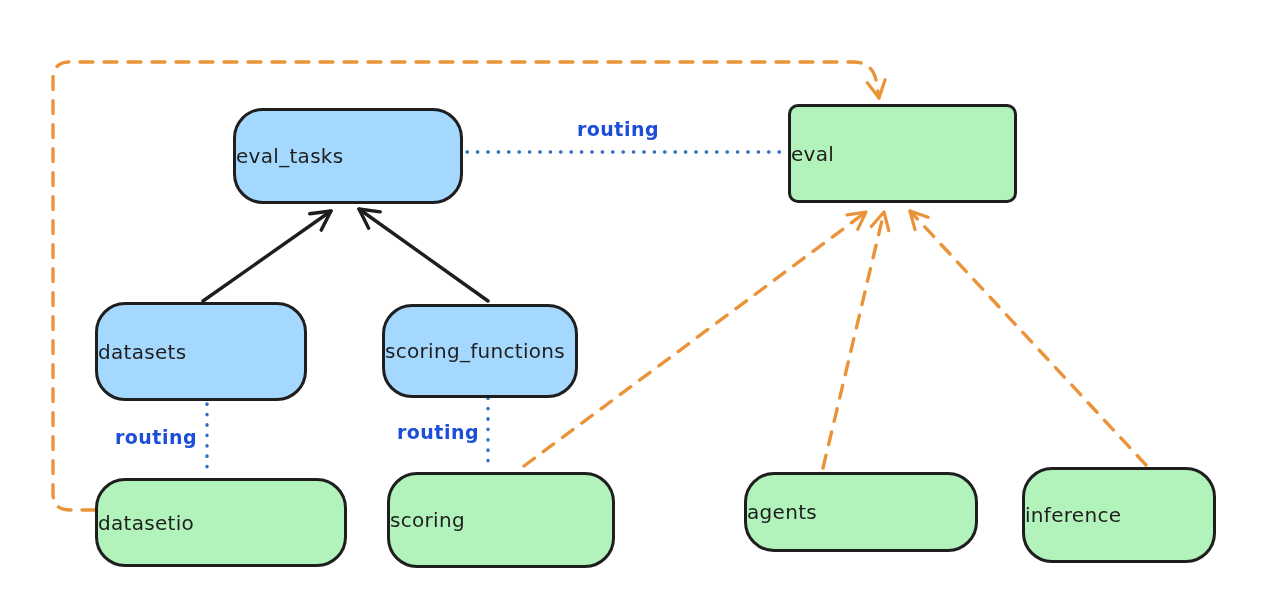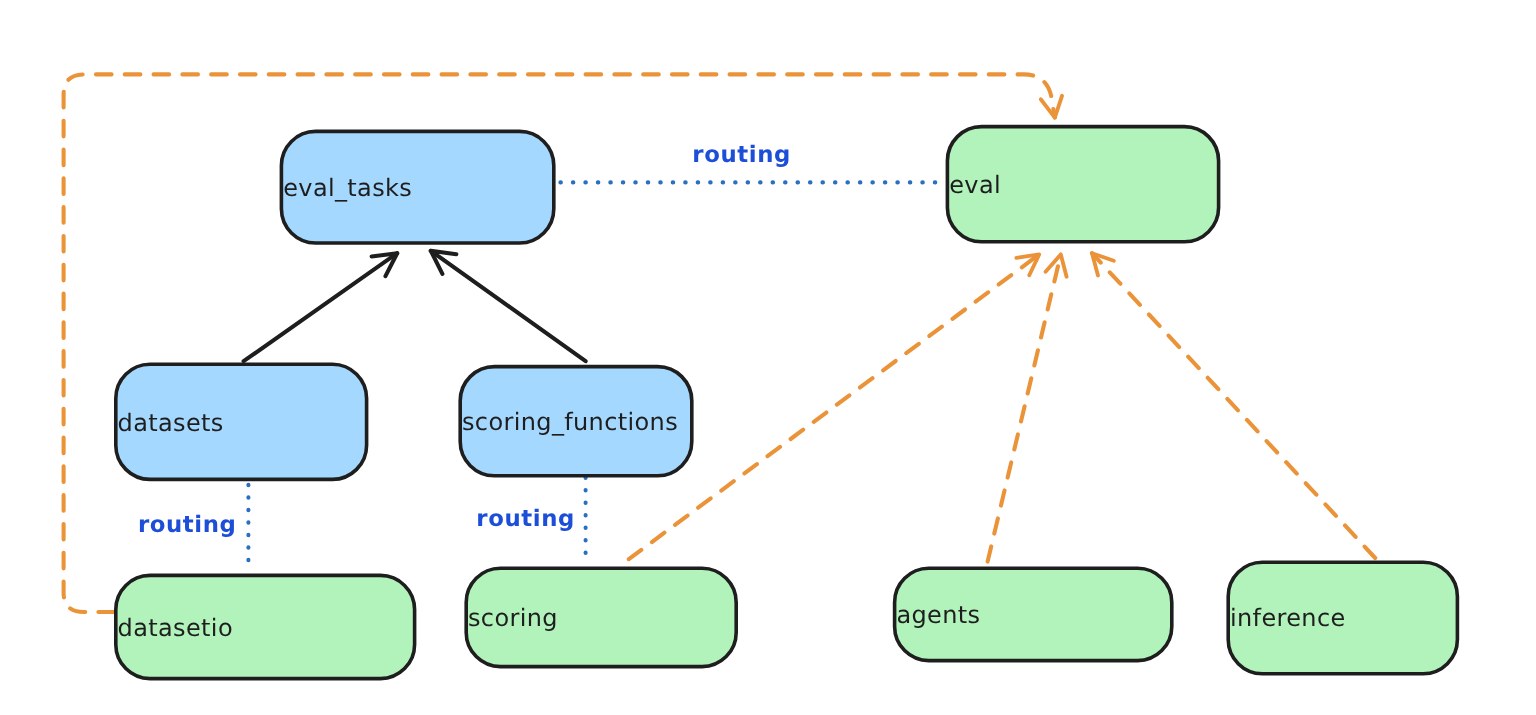--- a/index.html
+++ b/index.html
@@ -75,37 +75,37 @@
     <path d="M95 510 L70 510 Q53 510 53 494 L53 79 Q53 62 70 62 L853 62 Q872 62 876 80 L879 98" fill="none" stroke="#ea9338" stroke-width="3.4" stroke-linecap="round" stroke-dasharray="13 11" marker-end="url(#ah-orange)"></path>
     <line x1="524" y1="466" x2="866" y2="212" stroke="#ea9338" stroke-width="3.4" stroke-linecap="round" stroke-dasharray="13 11" marker-end="url(#ah-orange)"></line>
     <line x1="823" y1="468" x2="884" y2="212" stroke="#ea9338" stroke-width="3.4" stroke-linecap="round" stroke-dasharray="13 11" marker-end="url(#ah-orange)"></line>
     <line x1="1146" y1="465" x2="910" y2="211" stroke="#ea9338" stroke-width="3.4" stroke-linecap="round" stroke-dasharray="13 11" marker-end="url(#ah-orange)"></line>
   </svg>
 
   <div class="node blue" style="left:233px; top:108px; width:230px; height:96px;">
     <span>eval_tasks</span>
   </div>
 
-  <div class="node green" style="left:788px; top:104px; width:229px; height:99px;">
+  <div class="node green" style="left:788px; top:104px; width:229px; height:99px;border-radius:10px;">
     <span>eval</span>
   </div>
 
   <div class="node blue" style="left:95px; top:302px; width:212px; height:99px;">
     <span>datasets</span>
   </div>
 
   <div class="node blue" style="left:382px; top:304px; width:196px; height:94px;">
     <span>scoring_functions</span>
   </div>
 
   <div class="node green" style="left:95px; top:478px; width:252px; height:89px;">
     <span>datasetio</span>
   </div>
 
-  <div class="node green" style="left:387px; top:472px; width:228px; height:85px;">
+  <div class="node green" style="left:387px; top:472px; width:228px; height:96px;">
     <span>scoring</span>
   </div>
 
   <div class="node green" style="left:744px; top:472px; width:234px; height:80px;">
     <span>agents</span>
   </div>
 
   <div class="node green" style="left:1022px; top:467px; width:194px; height:96px;">
     <span>inference</span>
   </div>

